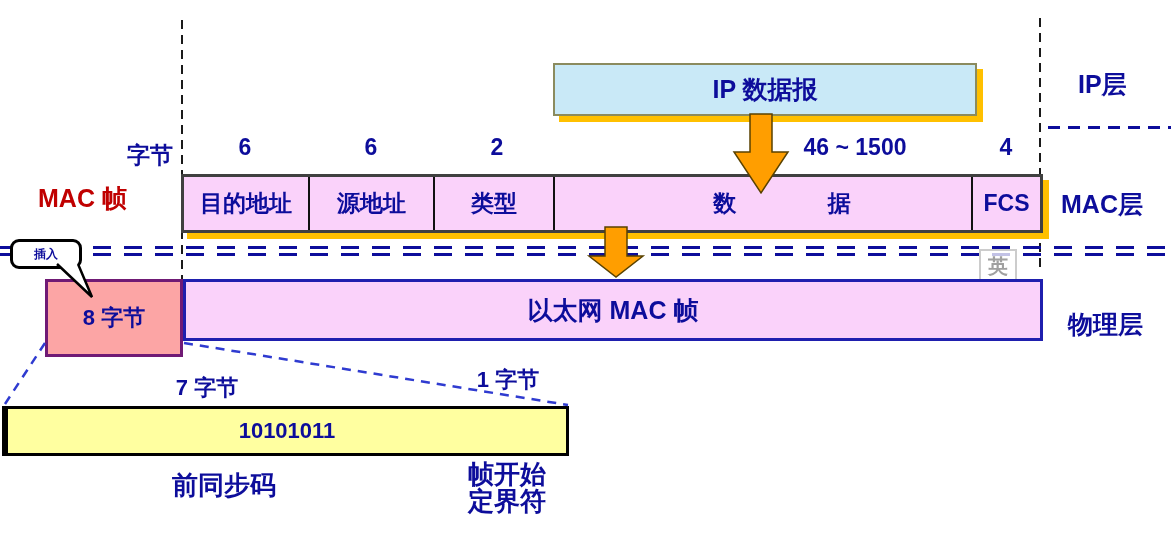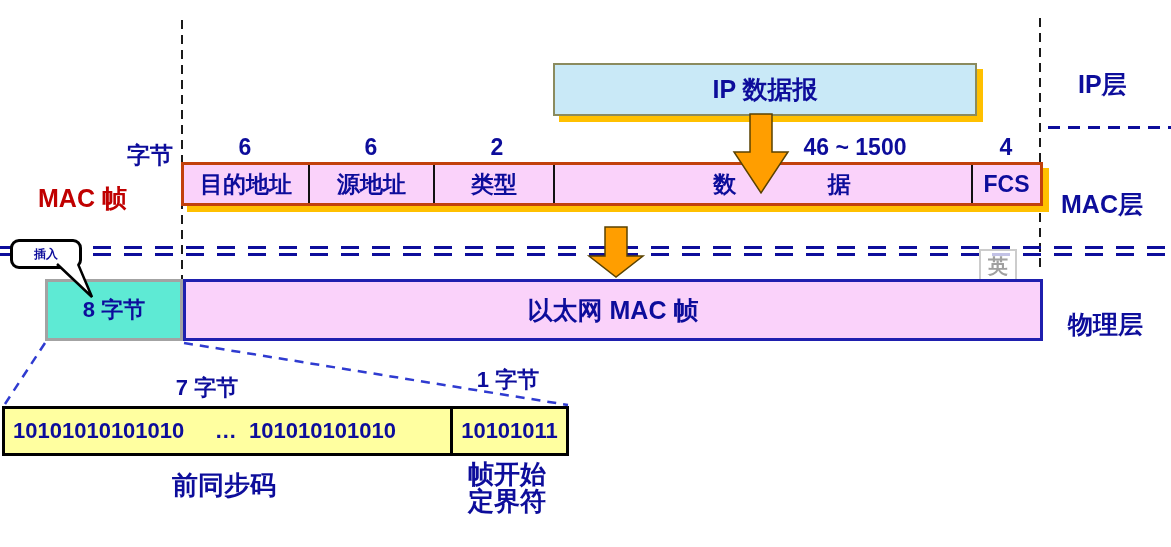--- a/index.html
+++ b/index.html
@@ -17,30 +17,30 @@
   .hdash{position:absolute;height:3px;z-index:1;
     background:repeating-linear-gradient(90deg,#0d0d9b 0 12px,transparent 12px 20px);}
   
   .ddash{position:absolute;left:0;top:246px;width:1171px;z-index:1;}
   .ddash .row{height:3px;background:repeating-linear-gradient(90deg,#0d0d9b 0 18px,transparent 18px 31px);}
   .ddash .gap{height:4px;}
   
   #ip-box{left:553px;top:63px;width:420px;height:49px;background:#c9e9f7;
     border:2px solid #8b8b5e;box-shadow:6px 6px 0 #ffc000;z-index:3;font-size:25px;}
   
-  #mac-frame{left:181px;top:162px;width:862px;height:44px;background:#fad2fa;
-    border:3px solid #c2410c;box-shadow:6px 6px 0 #ffc000;z-index:3;
+  #mac-frame{left:181px;top:174px;width:862px;height:59px;background:#fad2fa;
+    border:3px solid #404040;box-shadow:6px 6px 0 #ffc000;z-index:3;
     display:flex;box-sizing:border-box;}
   #mac-frame .cell{display:flex;align-items:center;justify-content:center;
     font-size:23px;box-sizing:border-box;}
   #mac-frame .cell + .cell{border-left:2px solid #111;}
   .cell-data{word-spacing:85px;}
   
-  #preamble8{left:45px;top:279px;width:138px;height:62px;background:#5eead4;
-    border:3px solid #a3a3a3;box-sizing:border-box;z-index:3;font-size:22px;}
+  #preamble8{left:45px;top:279px;width:138px;height:78px;background:#fca5a5;
+    border:3px solid #701a75;box-sizing:border-box;z-index:3;font-size:22px;}
   #eth-box{left:183px;top:279px;width:860px;height:62px;background:#fad2fa;
     border:3px solid #1f1fae;box-sizing:border-box;z-index:3;font-size:25px;}
   
   #bits-box{left:2px;top:406px;width:567px;height:50px;background:#ffffa0;
     border:3px solid #000;box-sizing:border-box;display:flex;z-index:3;font-size:22px;}
   #bits-box .bits1{width:445px;display:flex;align-items:center;padding-left:8px;
     white-space:pre;box-sizing:border-box;}
   #bits-box .bits2{flex:1;border-left:3px solid #000;display:flex;
     align-items:center;justify-content:center;}
   
@@ -104,21 +104,20 @@
     <span>8 字节</span>
   </div>
   <div id="eth-box" class="abs center">
     <span>以太网 MAC 帧</span>
   </div>
 
   <div class="lbl cjk-center" style="left:207px;top:373px;font-size:22px;">7 字节</div>
   <div class="lbl cjk-center" style="left:508px;top:365px;font-size:22px;">1 字节</div>
 
   <div id="bits-box" class="abs">
-    <div class="bits1">10101010101010     …  101010101010</div>
     <div class="bits2">10101011</div>
   </div>
 
   <div class="lbl cjk-center" style="left:224px;top:468px;font-size:26px;">前同步码</div>
   <div class="abs" style="left:507px;top:461px;transform:translateX(-50%);font-size:26px;line-height:27px;text-align:center;z-index:3;">
     <div>帧开始</div>
     <div>定界符</div>
   </div>
 
   <svg class="overlay" width="1171" height="547" viewBox="0 0 1171 547">

